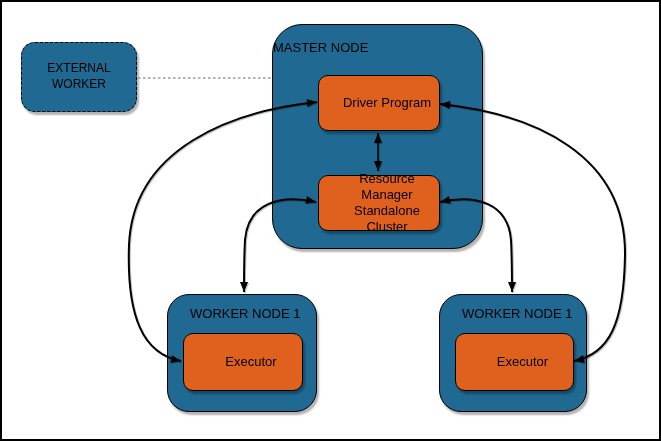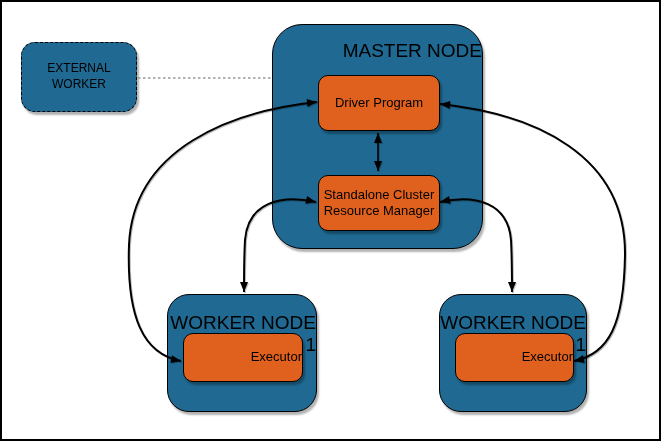--- a/index.html
+++ b/index.html
@@ -30,20 +30,21 @@
     border-radius: 10px;
     box-sizing: border-box;
     box-shadow: 2px 3px 2px rgba(0,0,0,0.30);
     display: flex;
     flex-direction: column;
     align-items: center;
     justify-content: center;
     text-align: center;
     font-size: 13px;
     line-height: 1.25;
+    padding-left: 16px;
   }
 
   .external-storage {
     left: 19px; top: 40px; width: 116px; height: 70px;
     border-radius: 14px;
     border-style: dashed;
     border-width: 1.5px;
     display: flex;
     flex-direction: column;
     align-items: center;
@@ -51,36 +52,36 @@
     text-align: left;
     font-size: 12px;
     line-height: 1.3;
   }
 
   .master-node {
     left: 270px; top: 22px; width: 211px; height: 225px;
     border-radius: 30px;
   }
   .node-title {
-    text-align: right;
-    font-size: 19px;
+    text-align: left;
+    font-size: 13px;
   }
   .master-node .node-title { margin-top: 15px; }
 
   .driver-box   { left: 45px; top: 50px;  width: 122px; height: 56px; }
   .rm-box       { left: 45px; top: 150px; width: 122px; height: 56px; }
 
   .worker-node {
     border-radius: 22px;
   }
   .worker-left  { left: 165px; top: 292px; width: 150px; height: 118px; }
   .worker-right { left: 437px; top: 292px; width: 148px; height: 118px; }
-  .worker-node .node-title { margin-top: 17px; }
+  .worker-node .node-title { margin-top: 11px; padding-left: 22px; }
 
-  .executor-box { left: 15px; top: 38px; width: 120px; height: 49px; align-items: flex-end; }
+  .executor-box { left: 15px; top: 38px; width: 120px; height: 58px; }
   .worker-right .executor-box { width: 119px; }
 
   
   .edges {
     position: absolute;
     left: 0; top: 0;
     width: 661px;
     height: 441px;
     pointer-events: none;
     z-index: 5;
@@ -110,22 +111,22 @@
   </div>
 
   <div class="blue-node master-node">
     <div class="node-title">MASTER NODE</div>
 
     <div class="orange-box driver-box">
       <span>Driver Program</span>
     </div>
 
     <div class="orange-box rm-box">
+      <span>Resource Manager</span>
       <span>Standalone Cluster</span>
-      <span>Resource Manager</span>
     </div>
   </div>
 
   <div class="blue-node worker-node worker-left">
     <div class="node-title">WORKER NODE 1</div>
     <div class="orange-box executor-box">
       <span>Executor</span>
     </div>
   </div>
 

